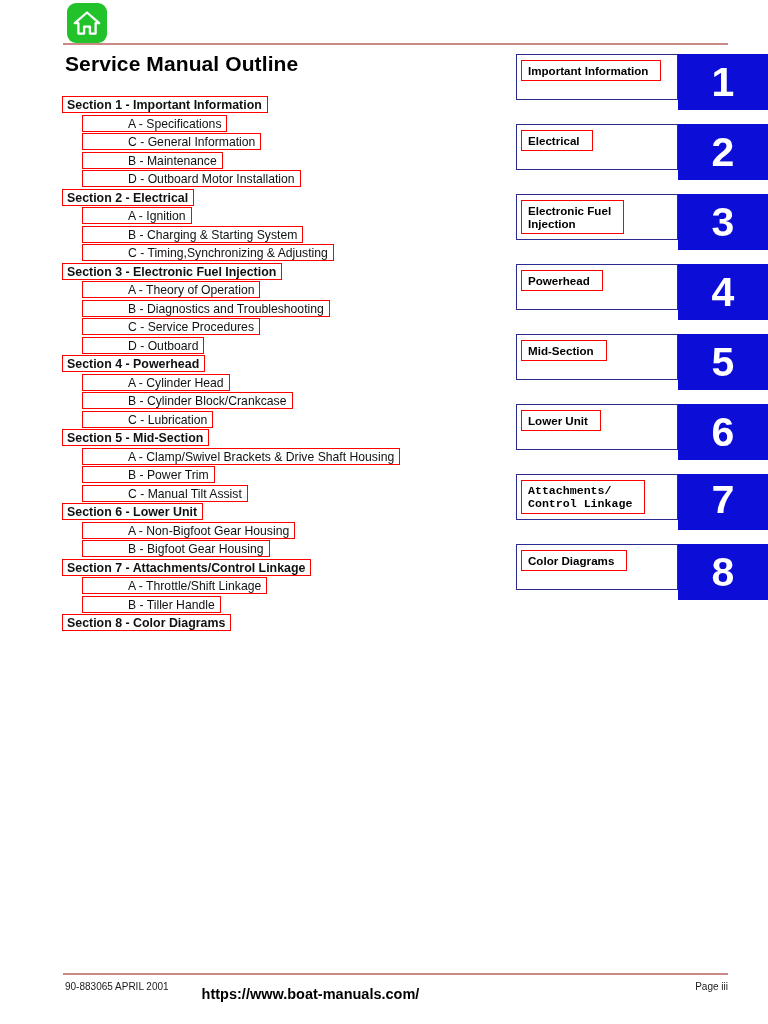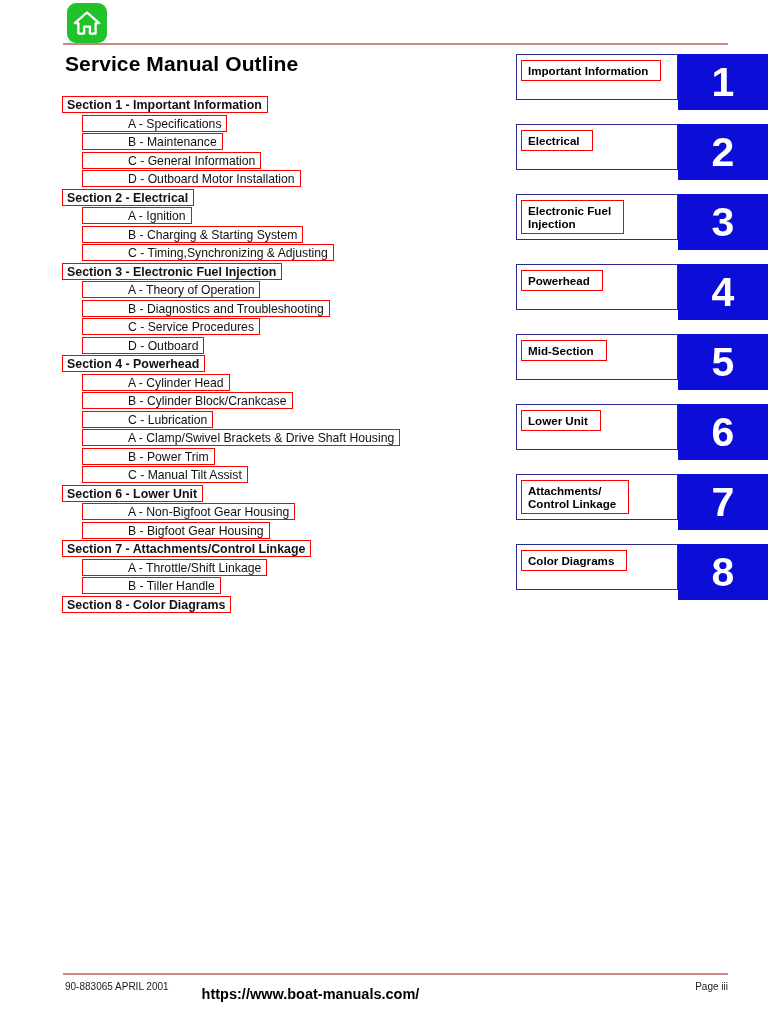--- a/index.html
+++ b/index.html
@@ -190,26 +190,26 @@
 <div id="page-title">Service Manual Outline</div>
 
 <div id="outline">
     <div class="outline-row section">
       <div class="outline-box">Section 1 - Important Information</div>
     </div>
     <div class="outline-row sub">
       <div class="outline-box">A - Specifications</div>
     </div>
     <div class="outline-row sub">
+      <div class="outline-box">C - General Information</div>
+    </div>
+    <div class="outline-row sub">
       <div class="outline-box">B - Maintenance</div>
     </div>
     <div class="outline-row sub">
-      <div class="outline-box">C - General Information</div>
-    </div>
-    <div class="outline-row sub">
       <div class="outline-box">D - Outboard Motor Installation</div>
     </div>
     <div class="outline-row section">
       <div class="outline-box">Section 2 - Electrical</div>
     </div>
     <div class="outline-row sub">
       <div class="outline-box">A - Ignition</div>
     </div>
     <div class="outline-row sub">
       <div class="outline-box">B - Charging &amp; Starting System</div>
@@ -236,20 +236,23 @@
       <div class="outline-box">Section 4 - Powerhead</div>
     </div>
     <div class="outline-row sub">
       <div class="outline-box">A - Cylinder Head</div>
     </div>
     <div class="outline-row sub">
       <div class="outline-box">B - Cylinder Block/Crankcase</div>
     </div>
     <div class="outline-row sub">
       <div class="outline-box">C - Lubrication</div>
+    </div>
+    <div class="outline-row section">
+      <div class="outline-box">Section 5 - Mid-Section</div>
     </div>
     <div class="outline-row sub">
       <div class="outline-box">A - Clamp/Swivel Brackets &amp; Drive Shaft Housing</div>
     </div>
     <div class="outline-row sub">
       <div class="outline-box">B - Power Trim</div>
     </div>
     <div class="outline-row sub">
       <div class="outline-box">C - Manual Tilt Assist</div>
     </div>
@@ -307,21 +310,21 @@
         <div class="tab-label">Mid-Section</div>
       </div>
       <div class="tab-number">5</div>
     </div>
     <div class="tab" style="top: 404px;">
       <div class="tab-panel">
         <div class="tab-label">Lower Unit</div>
       </div>
       <div class="tab-number">6</div>
     </div>
-    <div class="tab" style="top: 474px;">
+    <div class="tab" style="top: 474px; font-family: Liberation Mono, monospace;">
       <div class="tab-panel">
         <div class="tab-label">Attachments/
 Control Linkage</div>
       </div>
       <div class="tab-number">7</div>
     </div>
     <div class="tab" style="top: 544px;">
       <div class="tab-panel">
         <div class="tab-label">Color Diagrams</div>
       </div>

